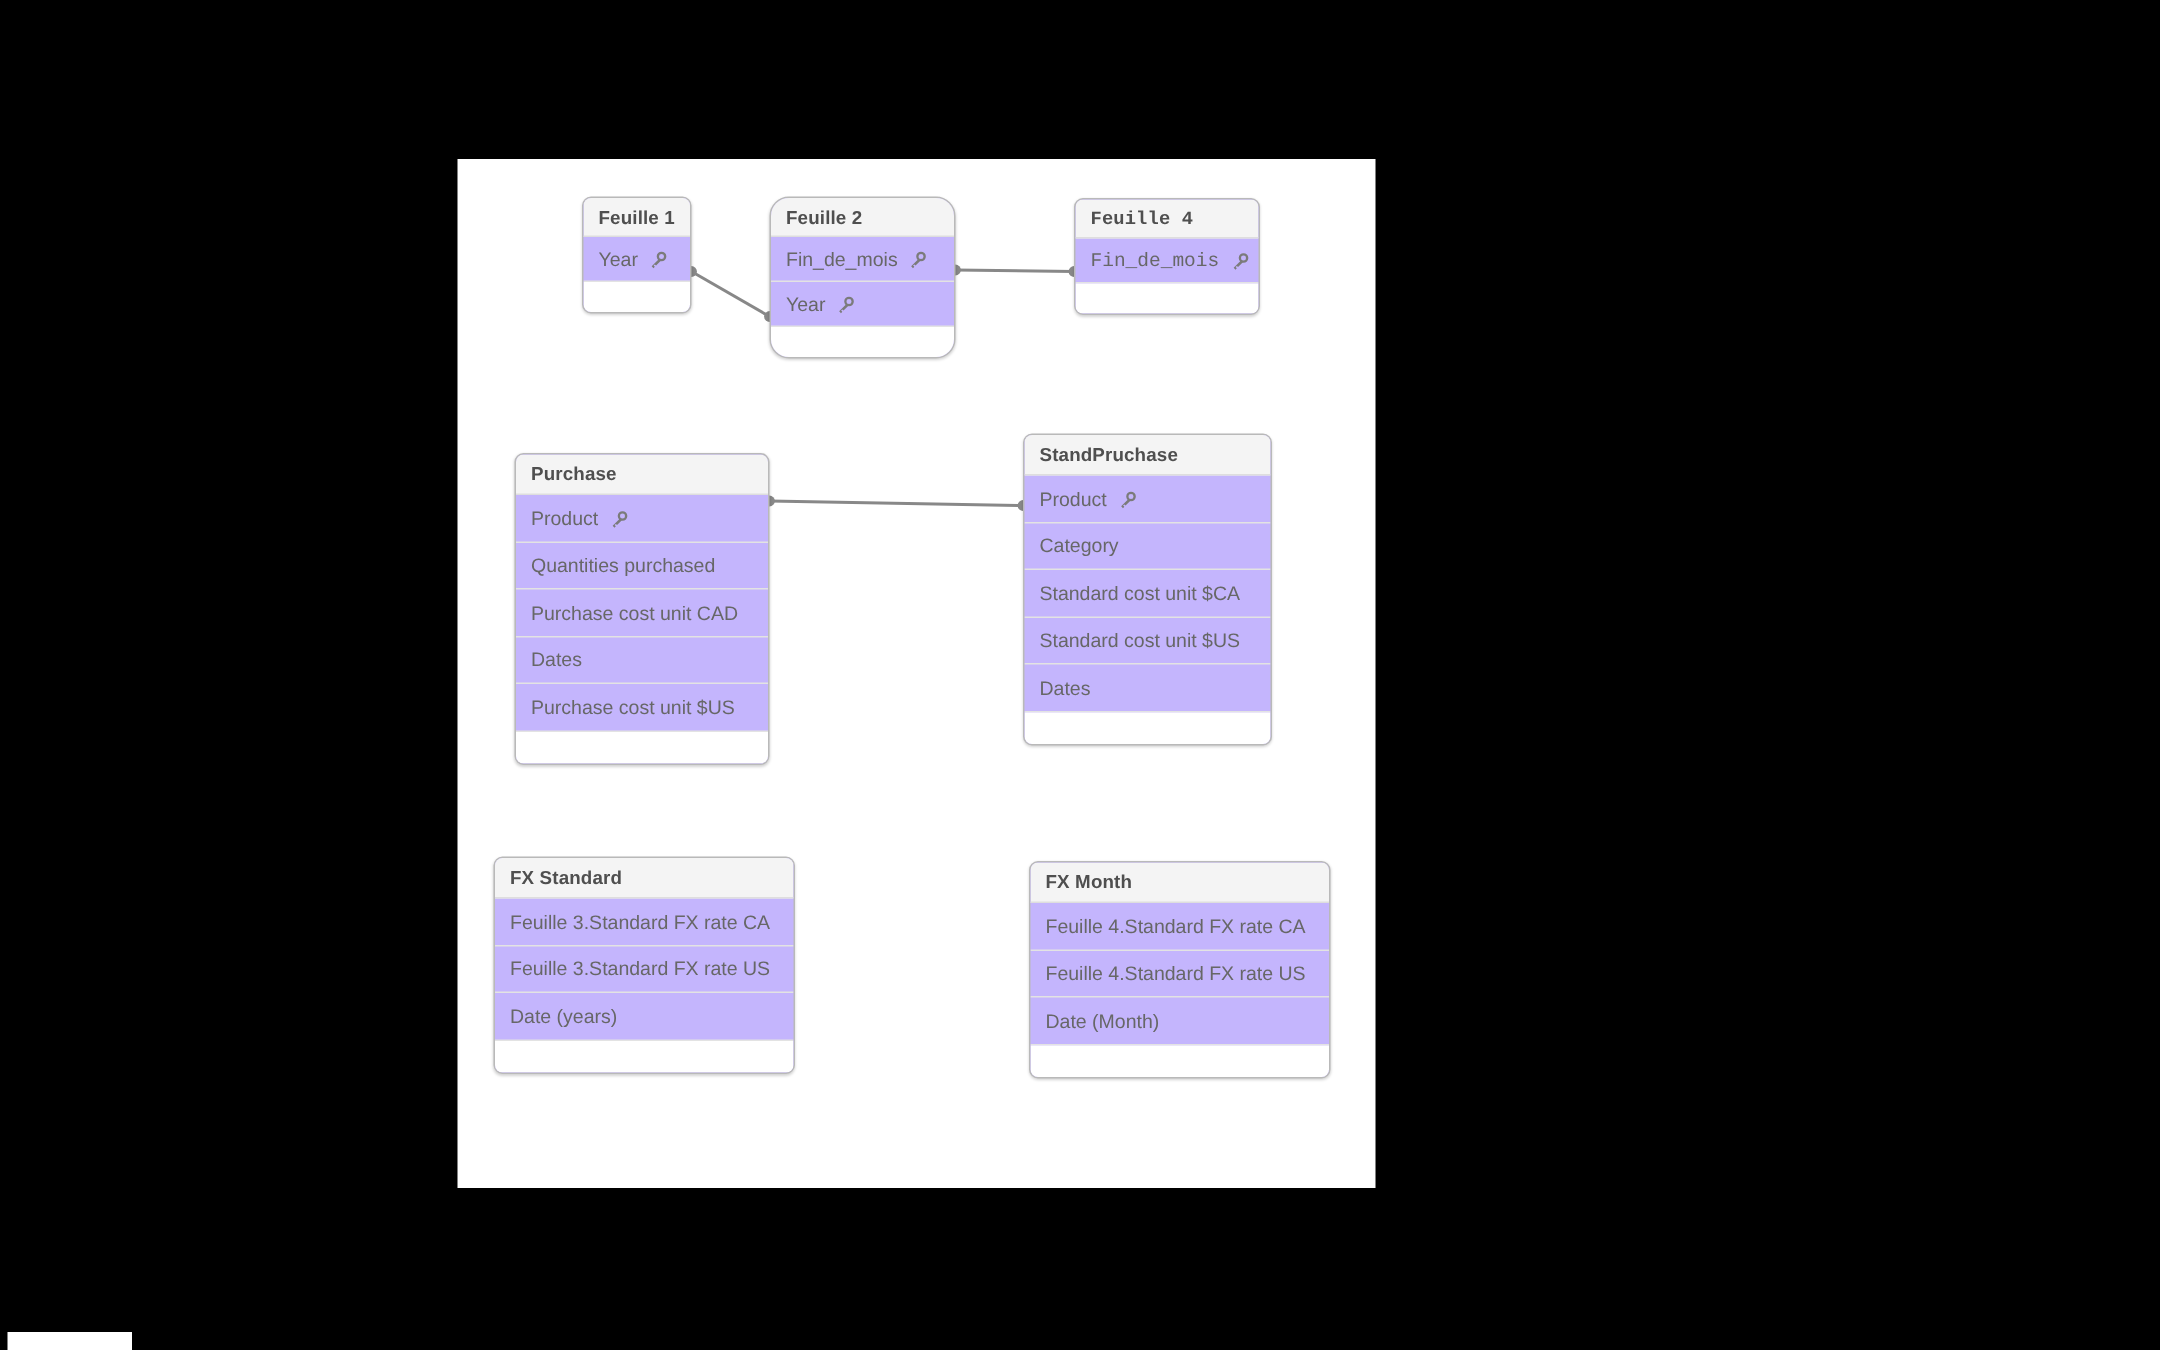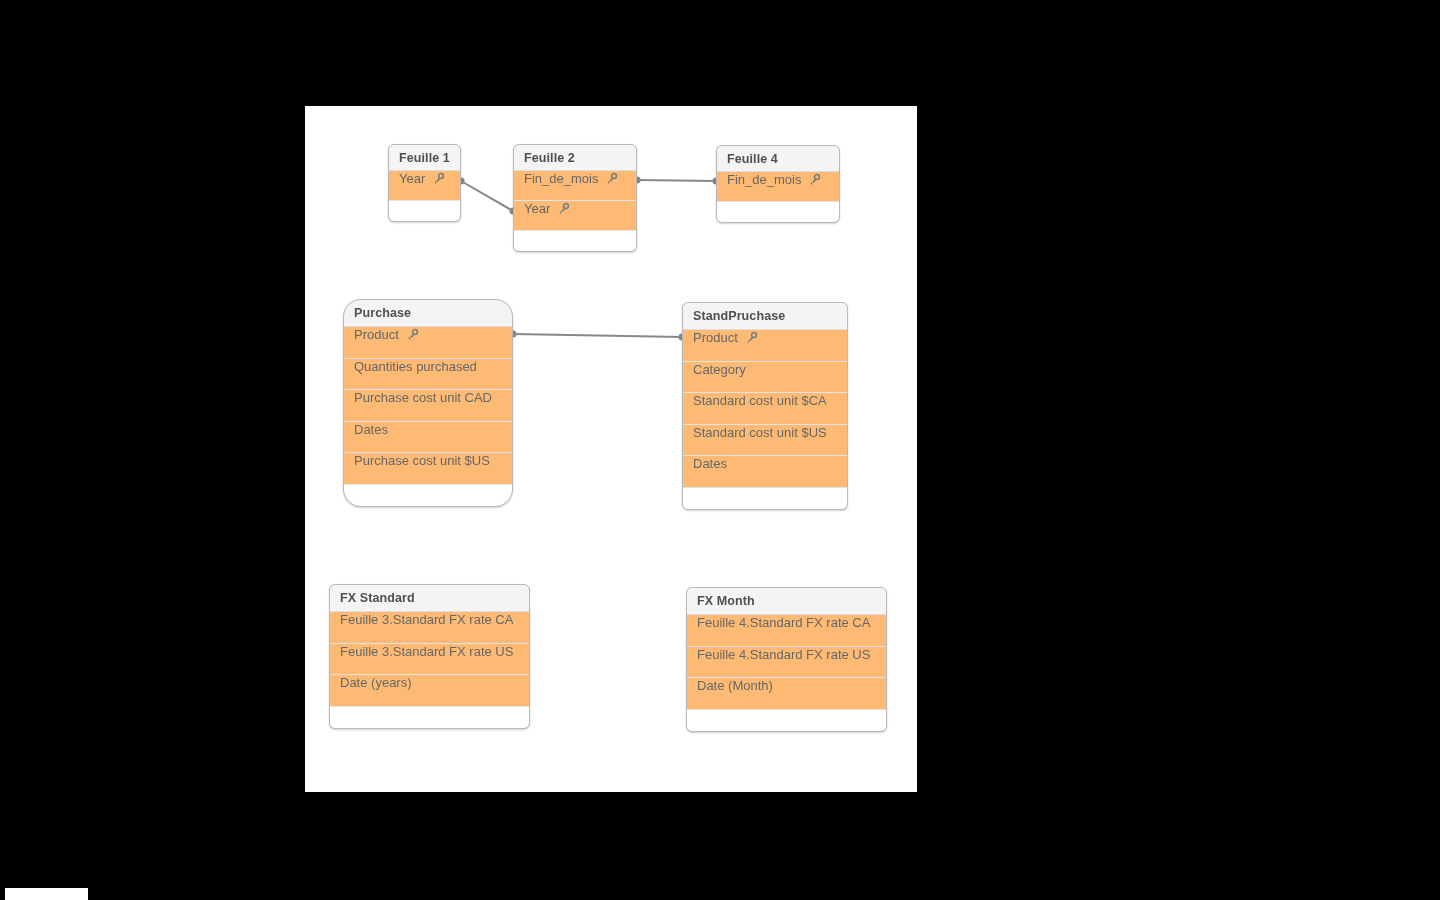--- a/index.html
+++ b/index.html
@@ -43,26 +43,25 @@
     left: 0;
     top: 0;
     width: 612px;
     height: 686px;
     pointer-events: none;
   }
 
   .table-box {
     position: absolute;
     box-sizing: border-box;
-    background: #fdba74;
+    background: #c4b5fd;
     border: 1px solid #b9b9b9;
     border-radius: 6px;
     box-shadow: 0 1px 2px rgba(0,0,0,0.18);
     overflow: hidden;
-    margin-top: 13px;
   }
 
   .tbl-header {
     box-sizing: border-box;
     height: 27px;
     background: #f4f4f4;
     border-bottom: 1px solid #dedede;
     display: flex;
     align-items: center;
     padding: 0 0 0 10px;
@@ -74,21 +73,21 @@
 
   .tbl-rows {
     display: block;
   }
 
   .tbl-row {
     box-sizing: border-box;
     height: 31.5px;
     border-bottom: 1px solid #e3e3e3;
     display: flex;
-    align-items: flex-start;
+    align-items: center;
     padding: 0 8px 0 10px;
     font-size: 13px;
     color: #676767;
     white-space: nowrap;
   }
 
   .tbl-row:last-child {
     border-bottom: 1px solid #e3e3e3;
   }
 
@@ -152,21 +151,21 @@
                   <g fill="#7b7b7b">
                     <circle cx="11.1" cy="4.9" r="3.0" fill="none" stroke="#7b7b7b" stroke-width="1.9"></circle>
                     <path d="M9.0 7.0 L3.0 13.0 L4.5 14.5 L5.6 13.4 L4.6 12.4 L5.6 11.4 L6.6 12.4 L10.6 8.4 Z"></path>
                   </g>
                 </svg>
               </span>
             </div>
           </div>
           <div class="tbl-footer"></div>
         </div>
-        <div class="table-box small" style="left: 208px; top: 25px; width: 124px;">
+        <div class="table-box small" style="left: 208px; top: 25px; width: 124px; border-radius: 13px;">
           <div class="tbl-header">Feuille 2</div>
           <div class="tbl-rows">
             <div class="tbl-row">
               <span class="row-label">Fin_de_mois</span>
               <span class="key-icon">
                 <svg viewBox="0 0 16 16" width="13" height="13" aria-hidden="true">
                   <g fill="#7b7b7b">
                     <circle cx="11.1" cy="4.9" r="3.0" fill="none" stroke="#7b7b7b" stroke-width="1.9"></circle>
                     <path d="M9.0 7.0 L3.0 13.0 L4.5 14.5 L5.6 13.4 L4.6 12.4 L5.6 11.4 L6.6 12.4 L10.6 8.4 Z"></path>
                   </g>
@@ -180,38 +179,38 @@
                   <g fill="#7b7b7b">
                     <circle cx="11.1" cy="4.9" r="3.0" fill="none" stroke="#7b7b7b" stroke-width="1.9"></circle>
                     <path d="M9.0 7.0 L3.0 13.0 L4.5 14.5 L5.6 13.4 L4.6 12.4 L5.6 11.4 L6.6 12.4 L10.6 8.4 Z"></path>
                   </g>
                 </svg>
               </span>
             </div>
           </div>
           <div class="tbl-footer"></div>
         </div>
-        <div class="table-box small" style="left: 411px; top: 26px; width: 124px;">
+        <div class="table-box small" style="left: 411px; top: 26px; width: 124px; font-family: Liberation Mono, monospace;">
           <div class="tbl-header">Feuille 4</div>
           <div class="tbl-rows">
             <div class="tbl-row">
               <span class="row-label">Fin_de_mois</span>
               <span class="key-icon">
                 <svg viewBox="0 0 16 16" width="13" height="13" aria-hidden="true">
                   <g fill="#7b7b7b">
                     <circle cx="11.1" cy="4.9" r="3.0" fill="none" stroke="#7b7b7b" stroke-width="1.9"></circle>
                     <path d="M9.0 7.0 L3.0 13.0 L4.5 14.5 L5.6 13.4 L4.6 12.4 L5.6 11.4 L6.6 12.4 L10.6 8.4 Z"></path>
                   </g>
                 </svg>
               </span>
             </div>
           </div>
           <div class="tbl-footer"></div>
         </div>
-        <div class="table-box" style="left: 38px; top: 180px; width: 170px; border-radius: 18px;">
+        <div class="table-box" style="left: 38px; top: 196px; width: 170px;">
           <div class="tbl-header">Purchase</div>
           <div class="tbl-rows">
             <div class="tbl-row">
               <span class="row-label">Product</span>
               <span class="key-icon">
                 <svg viewBox="0 0 16 16" width="13" height="13" aria-hidden="true">
                   <g fill="#7b7b7b">
                     <circle cx="11.1" cy="4.9" r="3.0" fill="none" stroke="#7b7b7b" stroke-width="1.9"></circle>
                     <path d="M9.0 7.0 L3.0 13.0 L4.5 14.5 L5.6 13.4 L4.6 12.4 L5.6 11.4 L6.6 12.4 L10.6 8.4 Z"></path>
                   </g>

